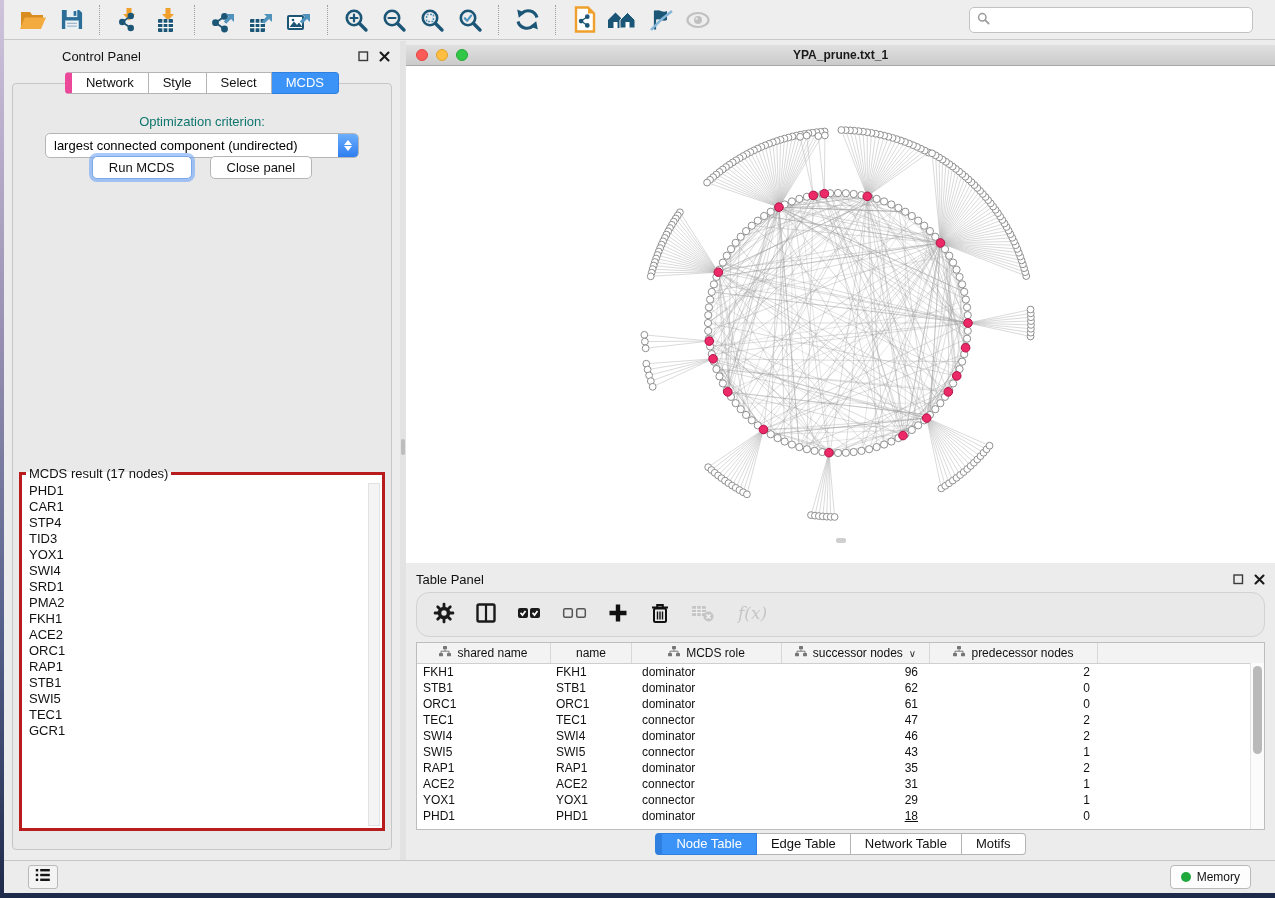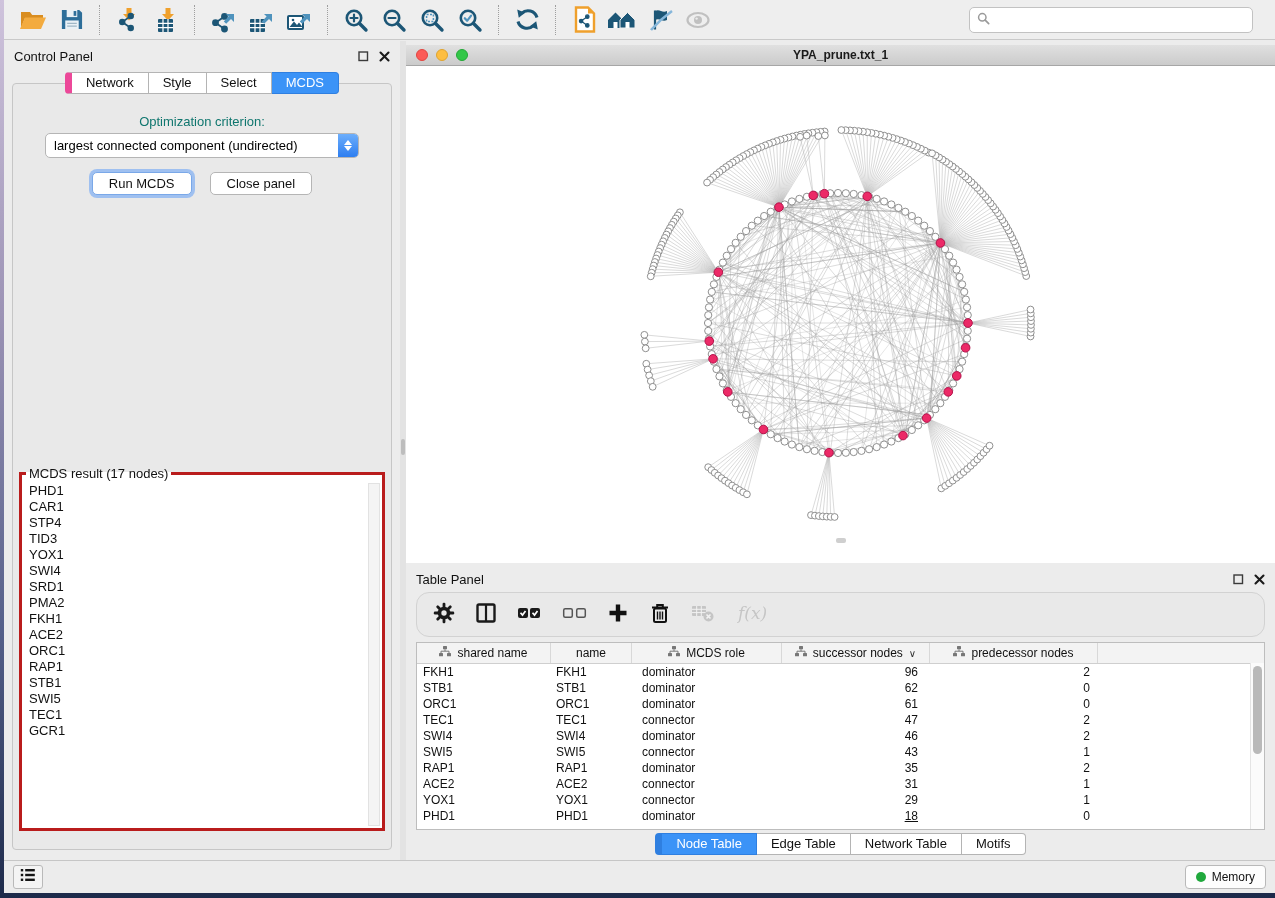--- a/index.html
+++ b/index.html
@@ -41,21 +41,21 @@
     border:1px solid #c6c6c6;border-radius:4px;}
   .opt-label{margin-top:30px;text-align:center;font-size:13px;color:#0f766e;}
   .dropdown{position:absolute;left:32px;right:32px;top:49px;height:23px;background:#fff;border:1px solid #b5b5b5;
     border-radius:5px;display:flex;align-items:center;font-size:13px;}
   .dropdown .value{flex:1;padding-left:8px;white-space:nowrap;overflow:hidden;}
   .dropdown .stepper{width:20px;align-self:stretch;border-radius:0 4px 4px 0;
     background:linear-gradient(#6caefc,#2e7ef0);display:flex;flex-direction:column;align-items:center;justify-content:center;gap:1px;}
   .stepper i{width:0;height:0;border-left:4px solid transparent;border-right:4px solid transparent;}
   .stepper .up{border-bottom:5px solid #fff;}
   .stepper .dn{border-top:5px solid #fff;}
-  .btn-row{position:absolute;top:88px;left:0;right:0;display:flex;justify-content:center;gap:18px;}
+  .btn-row{position:absolute;top:72px;left:0;right:0;display:flex;justify-content:center;gap:18px;}
   .mac-btn{height:23px;padding:0 16px;background:#fff;border:1px solid #b5b5b5;border-radius:5px;
     font-size:13px;font-family:"Liberation Sans",sans-serif;color:#111;}
   .mac-btn.focused{box-shadow:0 0 0 3px rgba(110,165,245,.6);border-color:#7aa8e8;}
   #mcds-result{position:absolute;left:6px;right:6px;top:382px;bottom:18px;border:3px solid #b91c1c;
     background:#fff;margin:0;padding:0;}
   #mcds-result legend{font-size:13px;color:#111;margin-left:4px;padding:0 3px;background:transparent;}
   #result-list{position:absolute;top:2px;left:2px;right:16px;bottom:2px;overflow:hidden;}
   .result-item{font-size:13px;line-height:16px;padding-left:5px;color:#111;}
   .vtrack{position:absolute;top:2px;bottom:2px;right:2px;width:12px;background:#f4f4f4;border:1px solid #e2e2e2;box-sizing:border-box;}
 
@@ -84,21 +84,21 @@
   .hcell .sort{font-size:10px;color:#333;}
   #tp-rows{position:absolute;top:21px;left:0;right:14px;bottom:0;overflow:hidden;}
   .trow{height:16px;display:flex;align-items:center;font-size:12px;color:#111;}
   .tcell{box-sizing:border-box;white-space:nowrap;overflow:hidden;}
   .tscroll{position:absolute;right:0;top:20px;bottom:0;width:14px;background:#fbfbfb;border-left:1px solid #e4e4e4;box-sizing:border-box;}
   .thumb{position:absolute;top:3px;left:2px;width:9px;height:88px;background:#b9b9b9;border-radius:5px;}
   #tp-tabs{position:absolute;bottom:5px;left:0;right:0;display:flex;justify-content:center;}
 
   
   #status-bar{position:absolute;left:0;right:0;bottom:0;height:33px;background:#ececec;border-top:1px solid #c6c6c6;
-    display:flex;align-items:center;padding:0 9px;box-sizing:border-box;}
+    display:flex;align-items:center;padding:0 24px;box-sizing:border-box;}
   .list-btn{width:28px;height:22px;border:1px solid #b9b9b9;border-radius:3px;background:#f4f4f4;
     display:flex;align-items:center;justify-content:center;}
   .mem-btn{margin-left:auto;height:22px;border:1px solid #b9b9b9;border-radius:4px;background:#fdfdfd;
     display:flex;align-items:center;gap:6px;padding:0 10px;font-size:12px;color:#111;}
   .mem-dot{width:10px;height:10px;border-radius:50%;background:#1fa83c;}
   .disabled{opacity:.45;}
 </style>
 </head>
 <body>
 
@@ -301,21 +301,21 @@
               <path d="M8.8 8.8 L12.6 12.6" stroke="#9a9a9a" stroke-width="1.8" stroke-linecap="round"></path>
             </svg>
         </span>
         <input placeholder="" style="">
       </div>
     </div>
 
     <div id="main">
 
       <div id="control-panel">
-        <div class="panel-titlebar" style="margin-top:3px;">
+        <div class="panel-titlebar" style="margin-top:3px;margin-left:48px;">
           <span>Control Panel</span>
           <span class="pt-buttons">
             <span>
                 <svg width="11" height="11" viewBox="0 0 11 11">
                   <rect x="1" y="1" width="8.5" height="8.5" fill="none" stroke="#3a3a3a" stroke-width="1.4"></rect>
                 </svg>
               </span>
             <span>
                 <svg width="11" height="11" viewBox="0 0 11 11">
                   <path d="M1.5 1.5 L9.5 9.5 M9.5 1.5 L1.5 9.5" stroke="#1a1a1a" stroke-width="2.1" stroke-linecap="round"></path>

